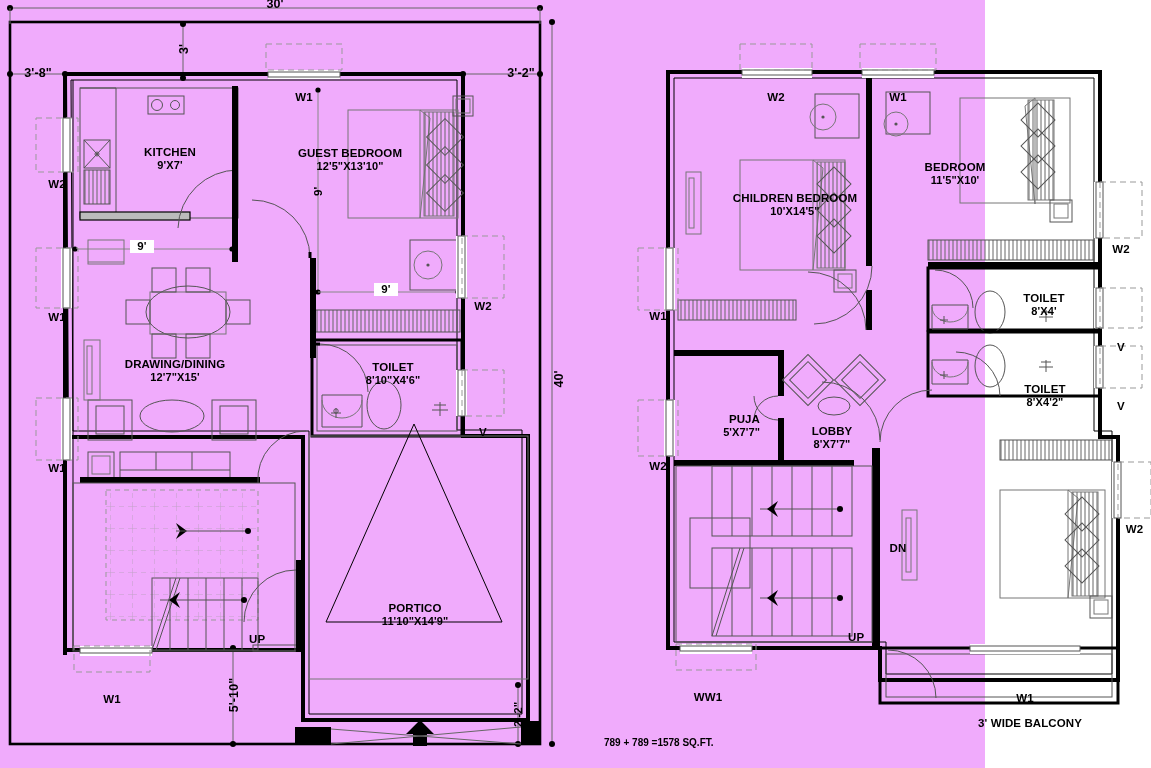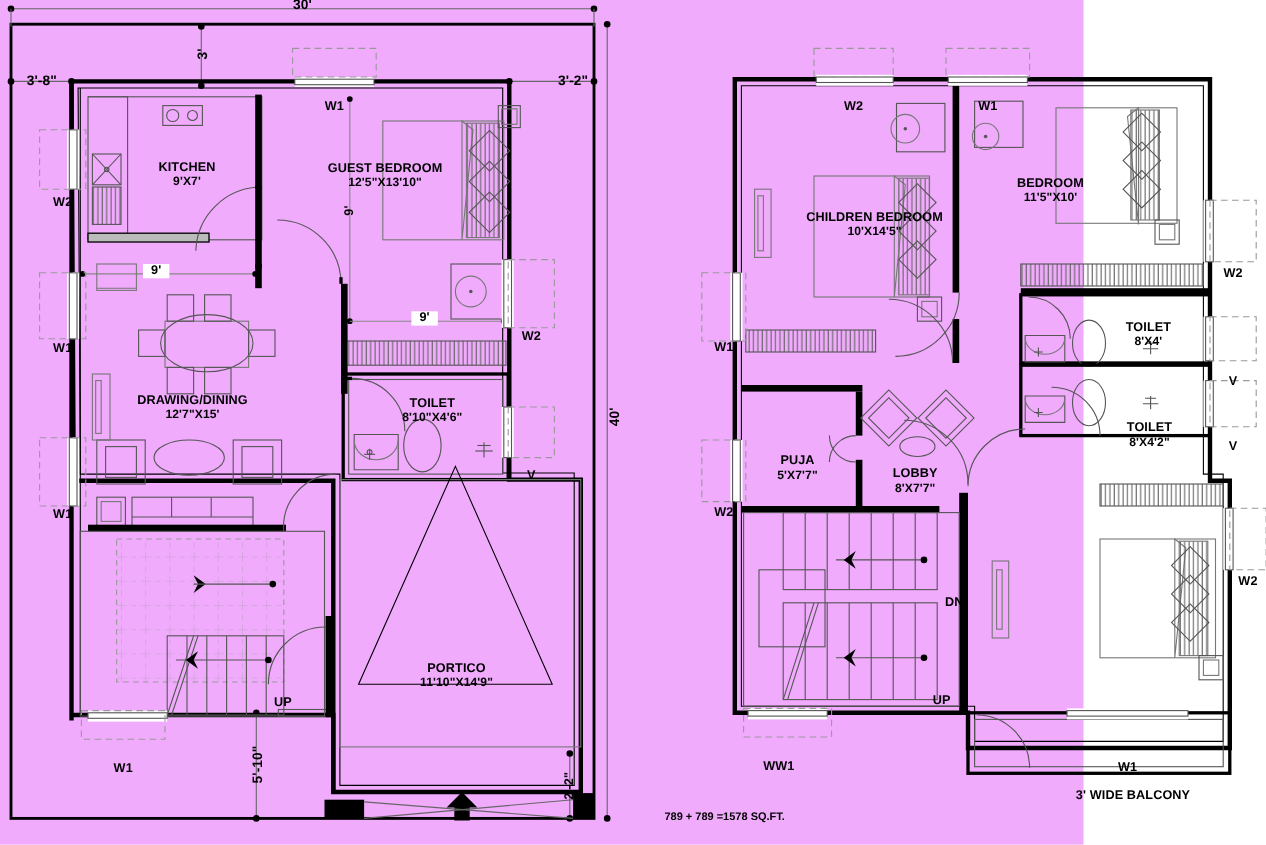--- a/index.html
+++ b/index.html
@@ -499,39 +499,39 @@
   <div class="d">11'5"X10'</div>
 </div>
 <div class="lbl room" style="left:1002px;top:292px;width:84px;">
   <div>TOILET</div>
   <div class="d">8'X4'</div>
 </div>
 <div class="lbl room" style="left:1000px;top:383px;width:90px;">
   <div>TOILET</div>
   <div class="d">8'X4'2"</div>
 </div>
-<div class="lbl room" style="left:690px;top:413px;width:70px;">
+<div class="lbl room" style="left:690px;top:413px;width:70px;text-align:right;">
   <div>PUJA</div>
   <div class="d">5'X7'7"</div>
 </div>
 <div class="lbl room" style="left:792px;top:425px;width:80px;">
   <div>LOBBY</div>
   <div class="d">8'X7'7"</div>
 </div>
 
 <div class="lbl tag" style="left:740px;top:51px;width:72px;">W2</div>
 <div class="lbl tag" style="left:860px;top:51px;width:76px;">W1</div>
 <div class="lbl tag" style="left:638px;top:270px;width:40px;">W1</div>
 <div class="lbl tag" style="left:638px;top:420px;width:40px;">W2</div>
 <div class="lbl tag" style="left:1100px;top:203px;width:42px;">W2</div>
 <div class="lbl tag" style="left:1100px;top:301px;width:42px;">V</div>
 <div class="lbl tag" style="left:1100px;top:360px;width:42px;">V</div>
 <div class="lbl tag" style="left:1118px;top:483px;width:33px;">W2</div>
 <div class="lbl tag" style="left:668px;top:651px;width:80px;">WW1</div>
 <div class="lbl tag" style="left:975px;top:652px;width:100px;">W1</div>
 
-<div class="lbl tag" style="left:848px;top:502px;width:28px;text-align:right;">DN</div>
+<div class="lbl tag" style="left:884px;top:502px;width:28px;text-align:center;">DN</div>
 <div class="lbl tag" style="left:848px;top:591px;width:28px;text-align:left;">UP</div>
 <div class="lbl tag" style="left:940px;top:677px;width:180px;font-size:11.5px;">3' WIDE BALCONY</div>
 
 <div class="foot" style="left:604px;top:737px;">789 + 789 =1578 SQ.FT.</div>
 
 </div>
 
 </body></html>

